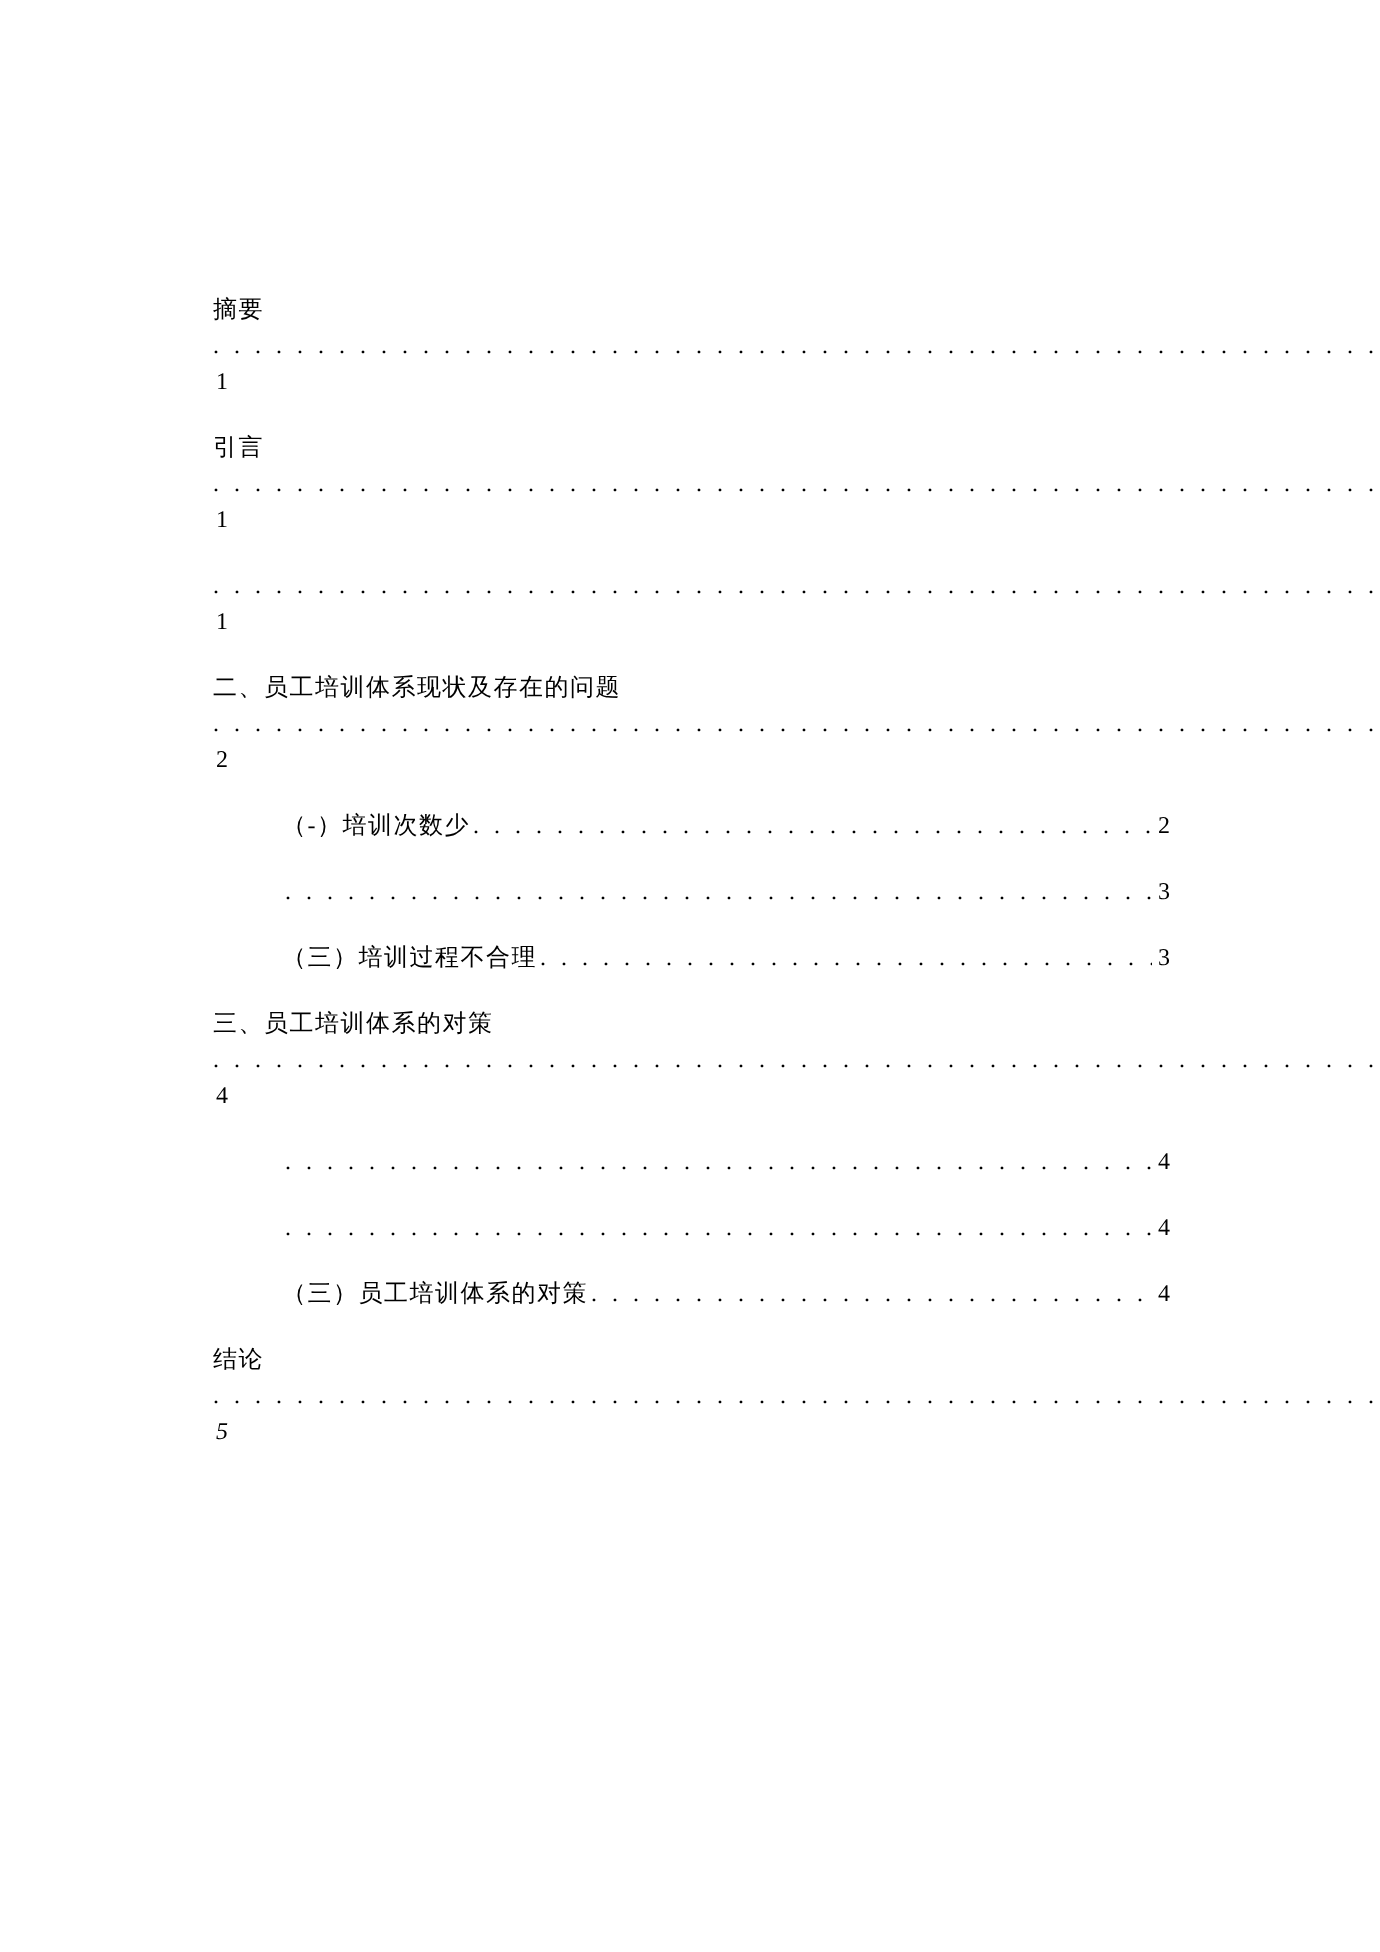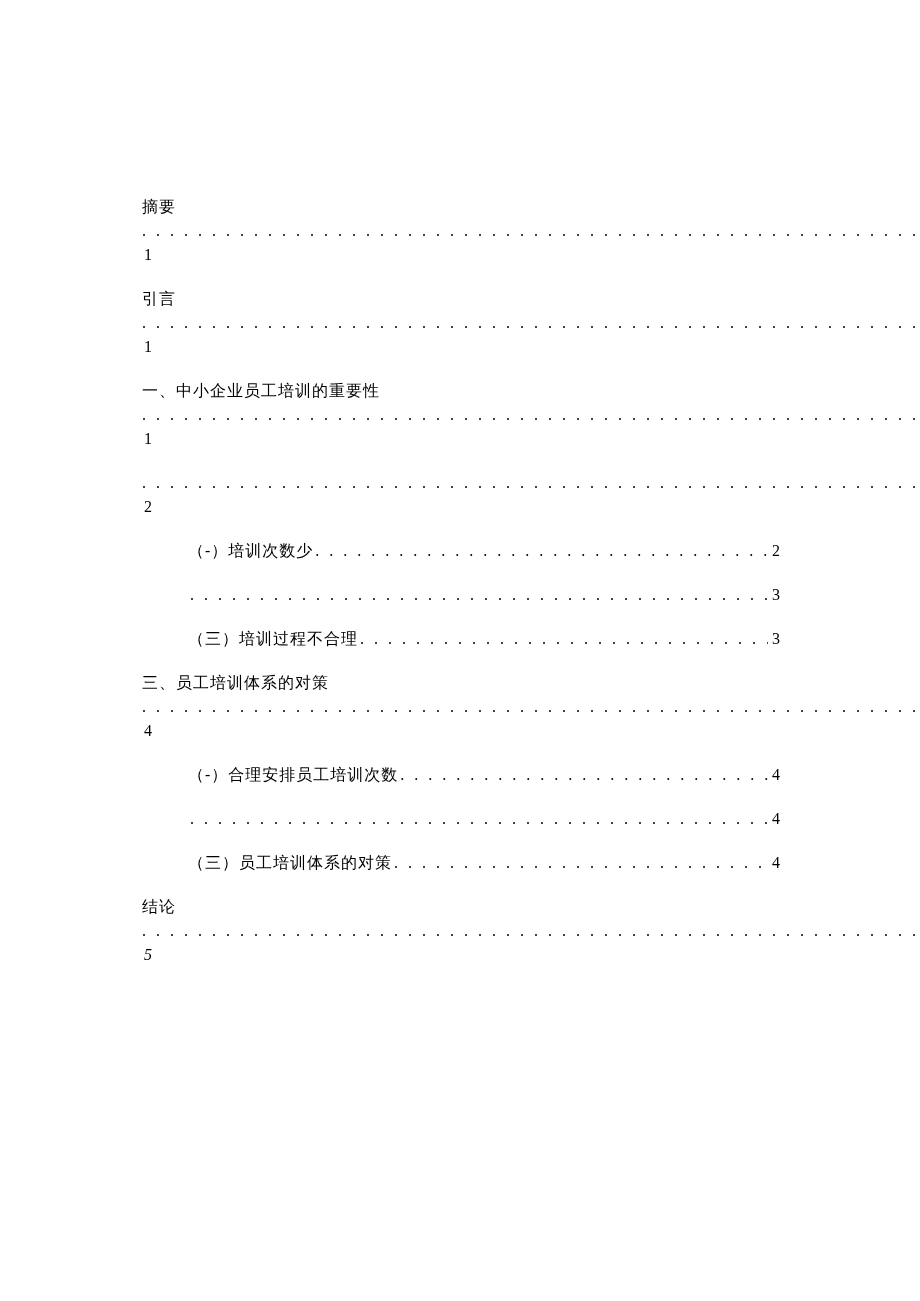--- a/index.html
+++ b/index.html
@@ -66,25 +66,25 @@
     <span class="toc-title">摘要</span>
     <span class="toc-dots"></span>
     <span class="toc-page">1</span>
   </div>
   <div class="toc-entry level-1">
     <span class="toc-title">引言</span>
     <span class="toc-dots"></span>
     <span class="toc-page">1</span>
   </div>
   <div class="toc-entry level-1">
-    <span class="toc-title">一、中小企业员工培训的重要性</span>
     <span class="toc-dots"></span>
     <span class="toc-page">1</span>
   </div>
   <div class="toc-entry level-1">
+    <span class="toc-title">二、员工培训体系现状及存在的问题</span>
     <span class="toc-dots"></span>
     <span class="toc-page">2</span>
   </div>
   <div class="toc-entry level-2">
     <span class="toc-title">（-）培训次数少</span>
     <span class="toc-dots"></span>
     <span class="toc-page">2</span>
   </div>
   <div class="toc-entry level-2">
     <span class="toc-dots"></span>
@@ -94,21 +94,20 @@
     <span class="toc-title">（三）培训过程不合理</span>
     <span class="toc-dots"></span>
     <span class="toc-page">3</span>
   </div>
   <div class="toc-entry level-1">
     <span class="toc-title">三、员工培训体系的对策</span>
     <span class="toc-dots"></span>
     <span class="toc-page">4</span>
   </div>
   <div class="toc-entry level-2">
-    <span class="toc-title">（-）合理安排员工培训次数</span>
     <span class="toc-dots"></span>
     <span class="toc-page">4</span>
   </div>
   <div class="toc-entry level-2">
     <span class="toc-dots"></span>
     <span class="toc-page">4</span>
   </div>
   <div class="toc-entry level-2">
     <span class="toc-title">（三）员工培训体系的对策</span>
     <span class="toc-dots"></span>

